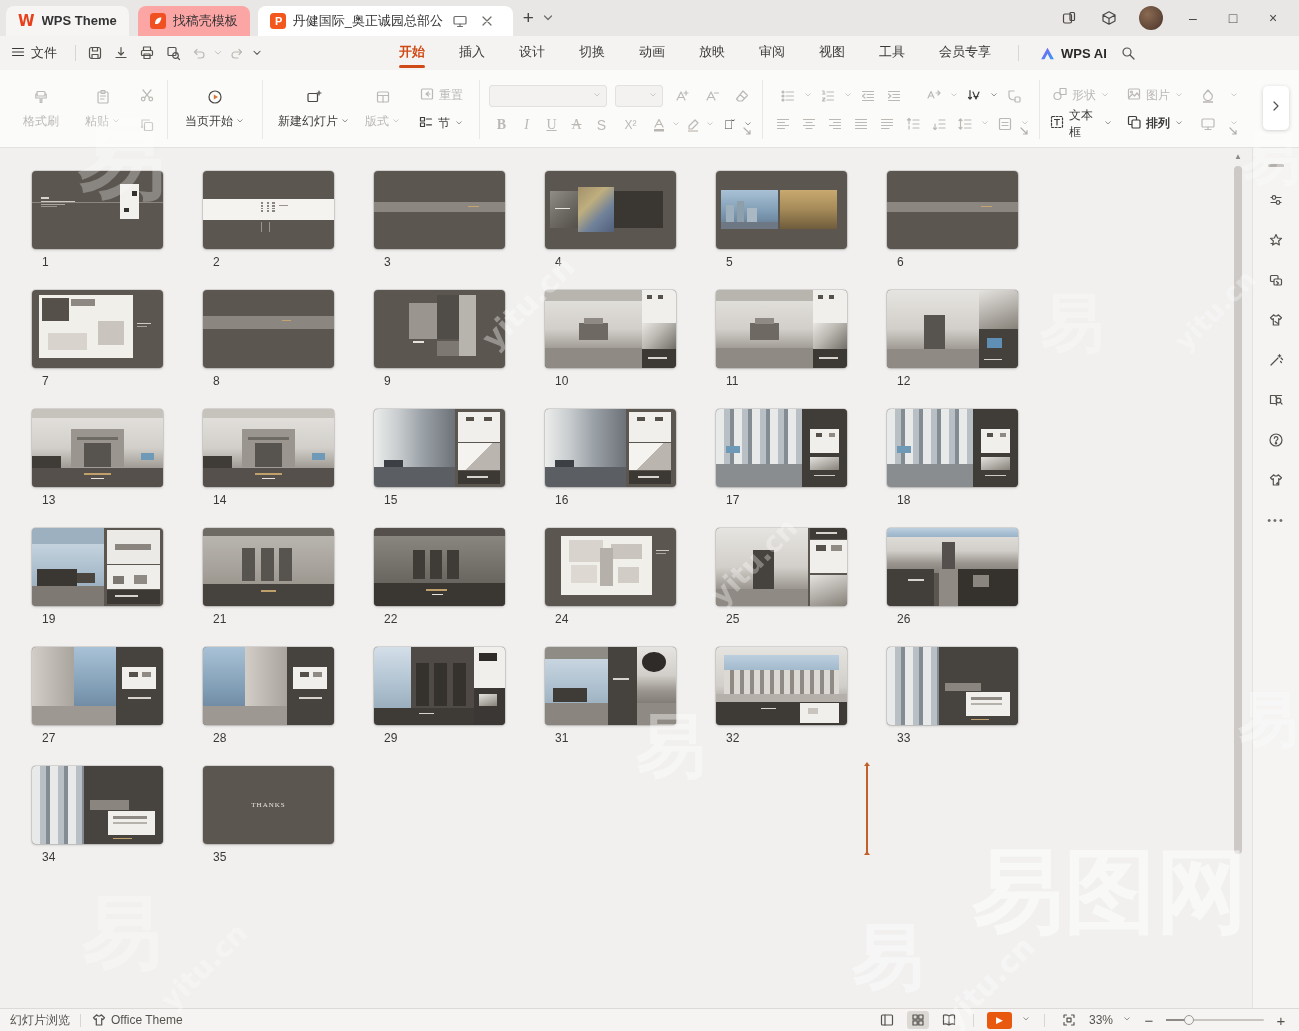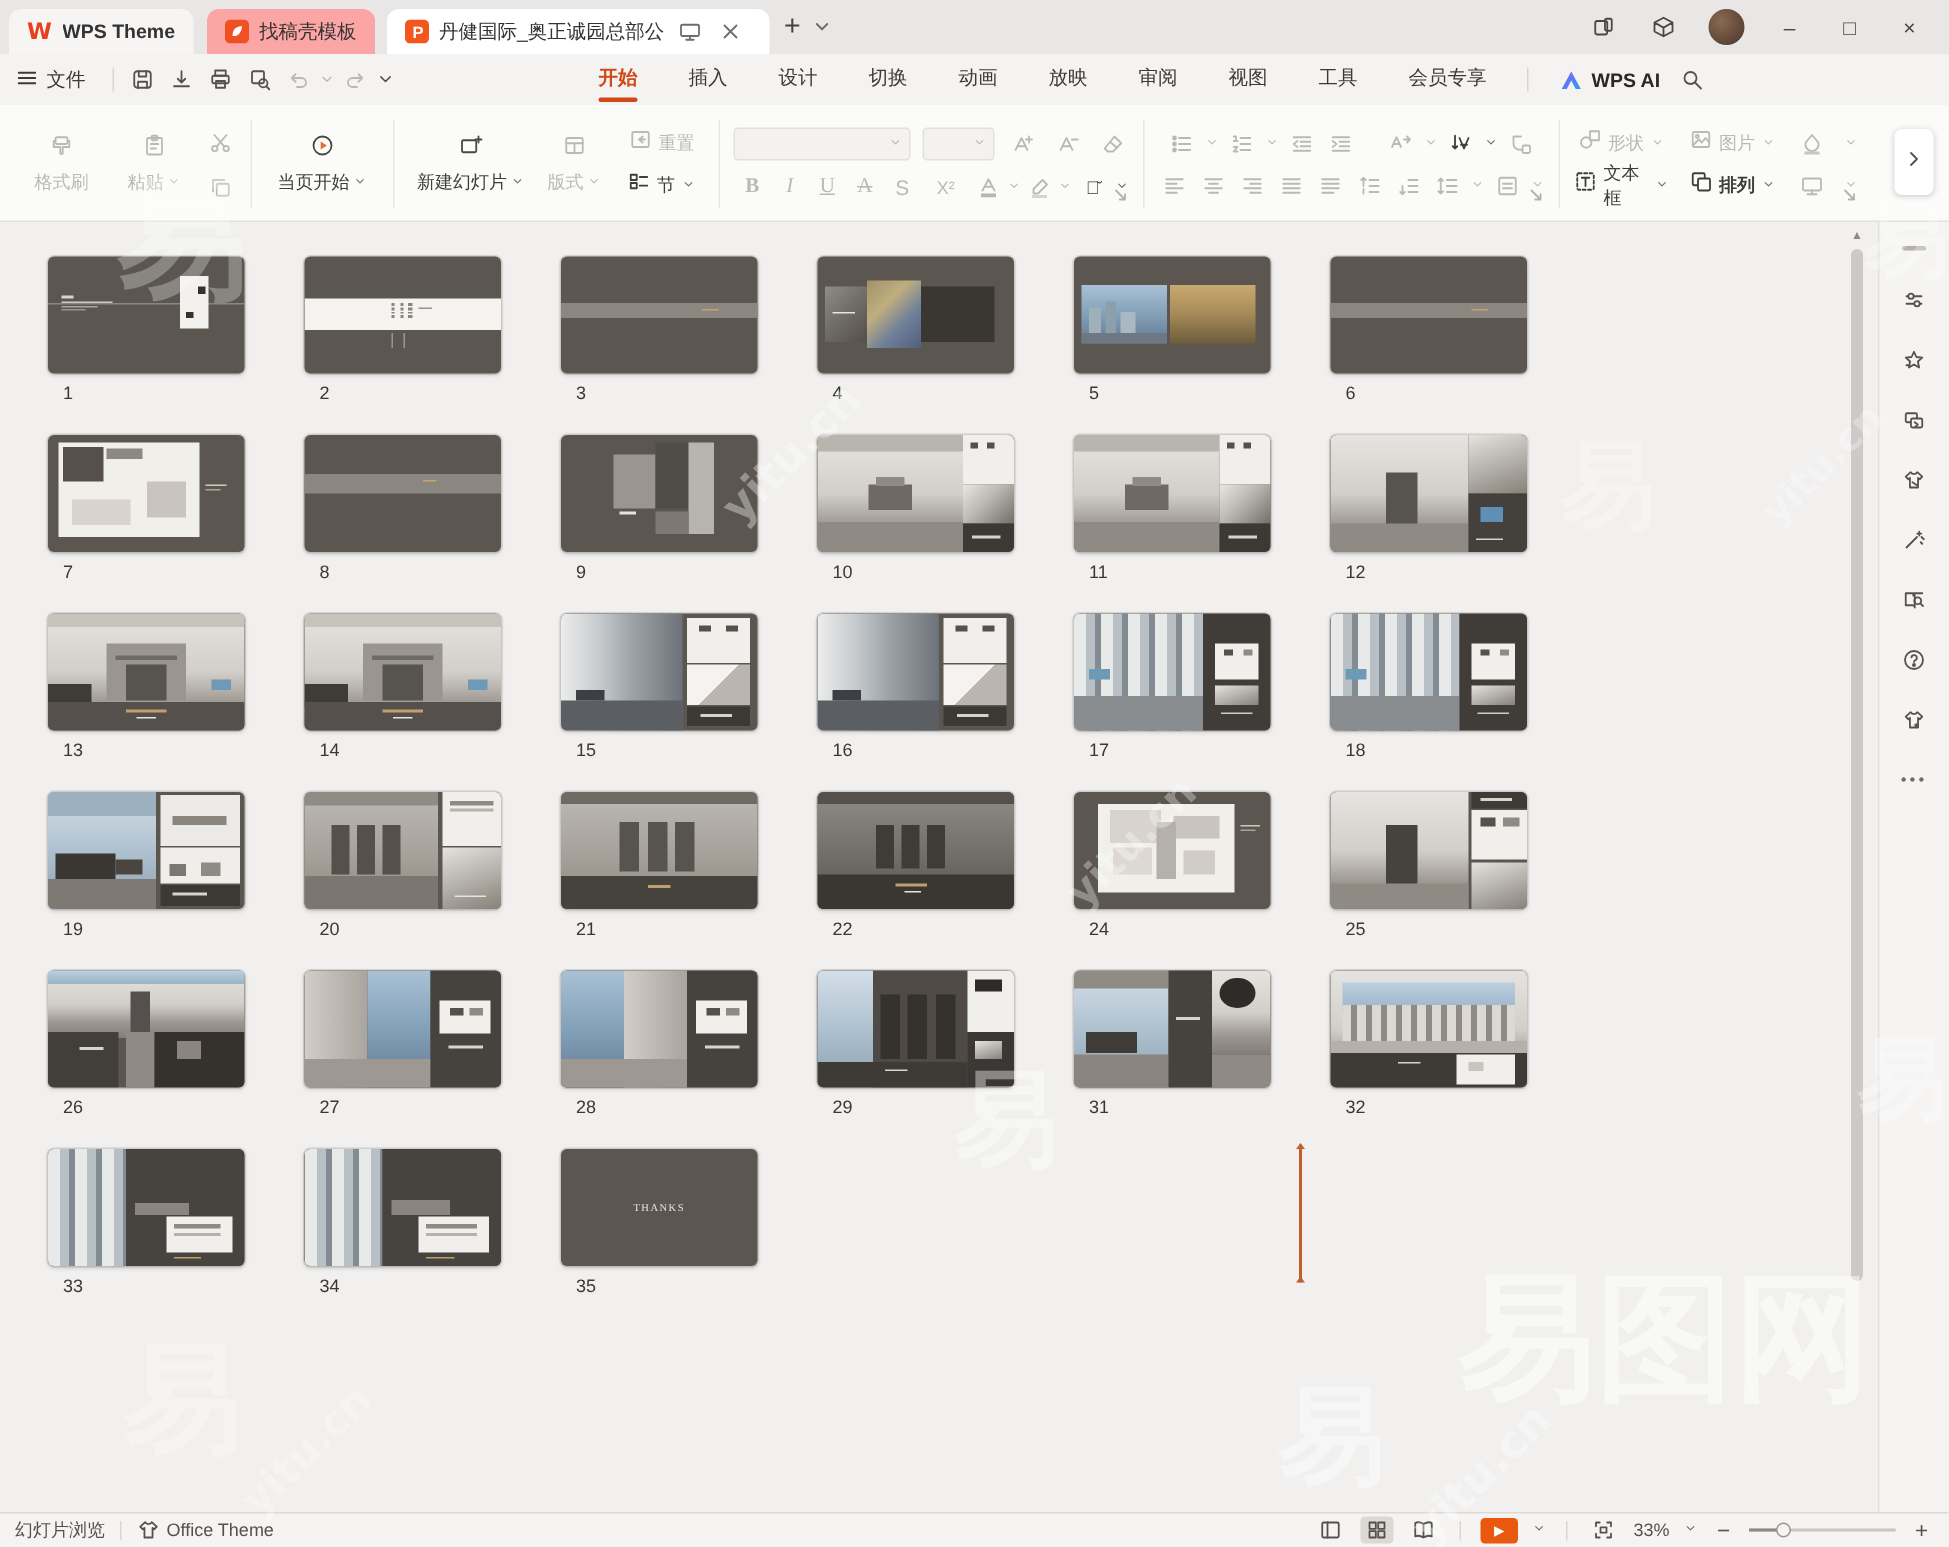--- a/index.html
+++ b/index.html
@@ -855,36 +855,20 @@
           <div class="ly" style="left: 57%; top: 48%; width: 41%; height: 30%; background: rgb(240, 238, 234);"></div>
           <div class="ly" style="left: 62%; top: 62%; width: 8%; height: 10%; background: rgb(124, 119, 113);"></div>
           <div class="ly" style="left: 78%; top: 60%; width: 10%; height: 12%; background: rgb(143, 138, 132);"></div>
           <div class="ly" style="left: 57%; top: 80%; width: 41%; height: 18%; background: rgb(60, 57, 53);"></div>
           <div class="ly" style="left: 63%; top: 86%; width: 18%; height: 2.2%; background: rgb(216, 212, 205);"></div>
         </div>
         <div class="num">19</div>
       </div>
       <div class="cell">
         <div class="thumb">
-          <div class="ly g-elev" style="left: 0%; top: 0%; width: 68%; height: 100%;"></div>
-          <div class="ly" style="left: 0%; top: 0%; width: 68%; height: 12%; background: rgb(143, 139, 133);"></div>
-          <div class="ly" style="left: 0%; top: 72%; width: 68%; height: 28%; background: rgb(123, 118, 111);"></div>
-          <div class="ly" style="left: 14%; top: 28%; width: 9%; height: 42%; background: rgb(85, 80, 75);"></div>
-          <div class="ly" style="left: 27%; top: 28%; width: 9%; height: 42%; background: rgb(85, 80, 75);"></div>
-          <div class="ly" style="left: 40%; top: 28%; width: 9%; height: 42%; background: rgb(85, 80, 75);"></div>
-          <div class="ly" style="left: 70%; top: 0%; width: 30%; height: 46%; background: rgb(240, 239, 236);"></div>
-          <div class="ly" style="left: 74%; top: 8%; width: 22%; height: 3%; background: rgb(143, 138, 132);"></div>
-          <div class="ly" style="left: 74%; top: 14%; width: 22%; height: 3%; background: rgb(181, 177, 171);"></div>
-          <div class="ly g-marble" style="left: 70%; top: 48%; width: 30%; height: 52%;"></div>
-          <div class="ly" style="left: 76%; top: 88%; width: 16%; height: 2%; background: rgb(232, 228, 221);"></div>
-        </div>
-        <div class="num">20</div>
-      </div>
-      <div class="cell">
-        <div class="thumb">
           <div class="ly g-elev" style="left: 0%; top: 0%; width: 100%; height: 100%;"></div>
           <div class="ly" style="left: 0%; top: 0%; width: 100%; height: 10%; background: rgb(110, 106, 100);"></div>
           <div class="ly" style="left: 30%; top: 26%; width: 10%; height: 42%; background: rgb(87, 83, 78);"></div>
           <div class="ly" style="left: 44%; top: 26%; width: 10%; height: 42%; background: rgb(87, 83, 78);"></div>
           <div class="ly" style="left: 58%; top: 26%; width: 10%; height: 42%; background: rgb(87, 83, 78);"></div>
           <div class="ly" style="left: 0%; top: 72%; width: 100%; height: 28%; background: rgb(70, 66, 61);"></div>
           <div class="ly" style="left: 44%; top: 80%; width: 12%; height: 2.2%; background: rgb(191, 159, 106);"></div>
         </div>
         <div class="num">21</div>
       </div>

